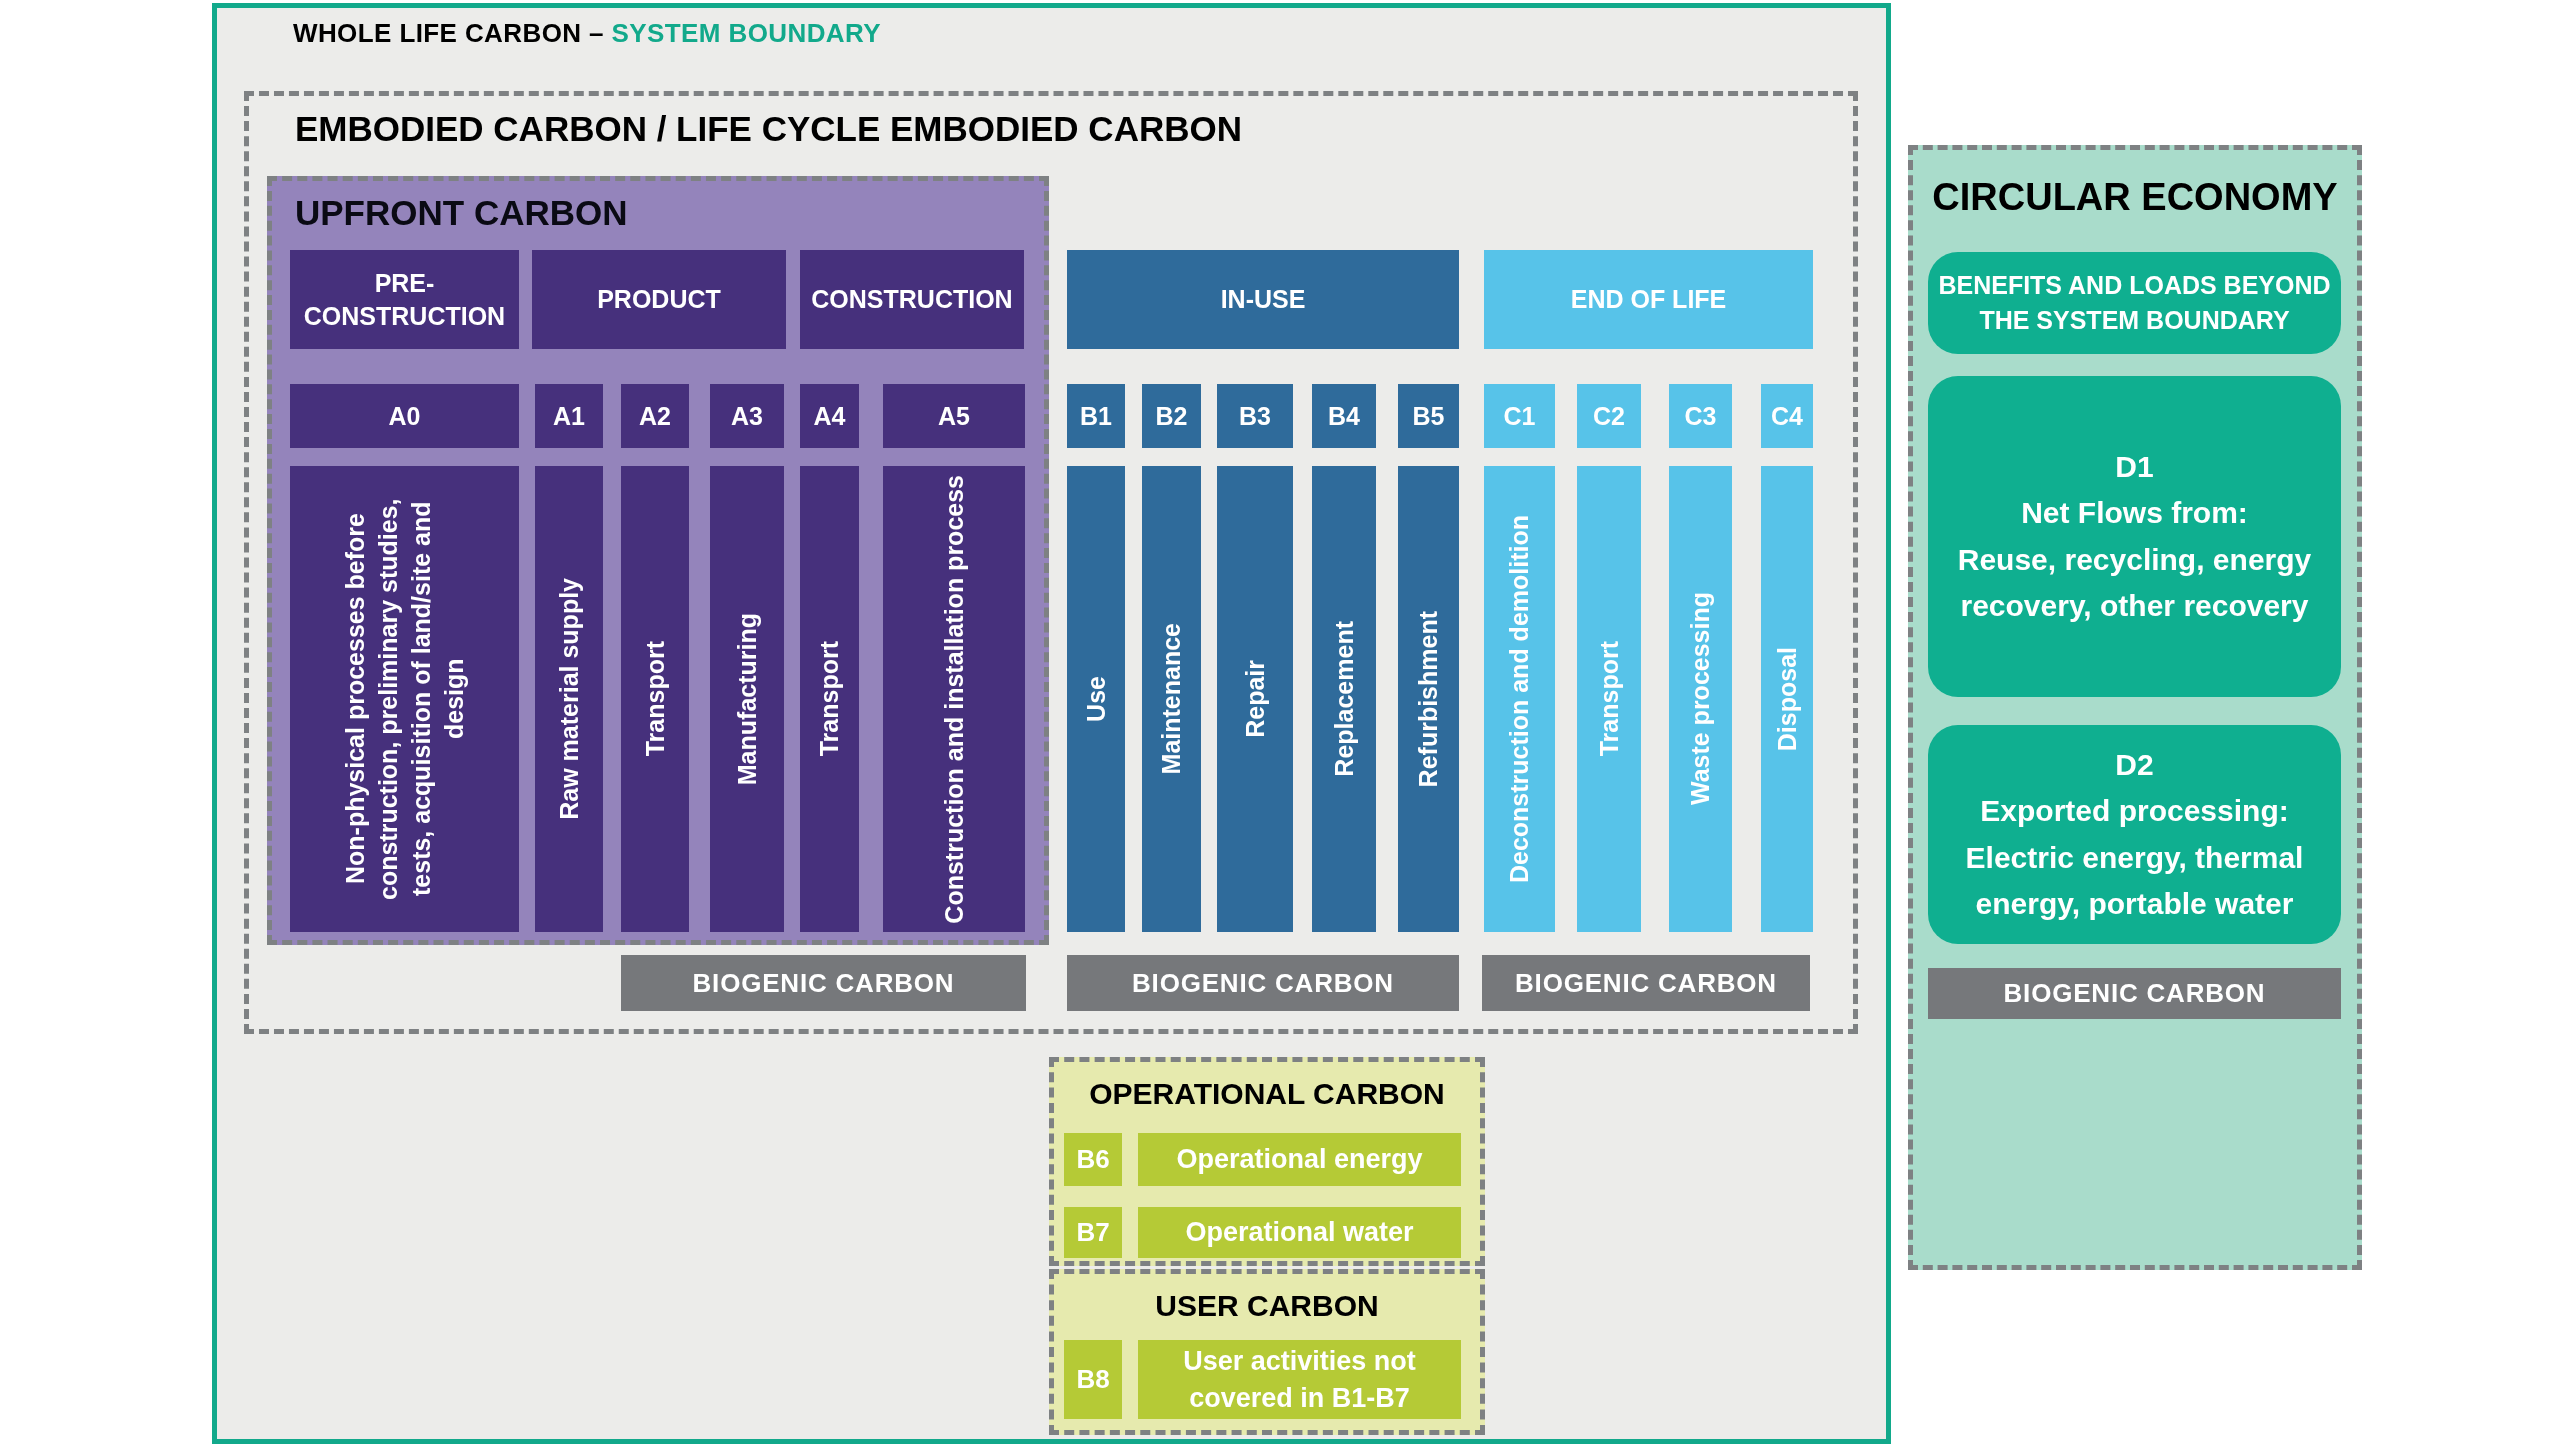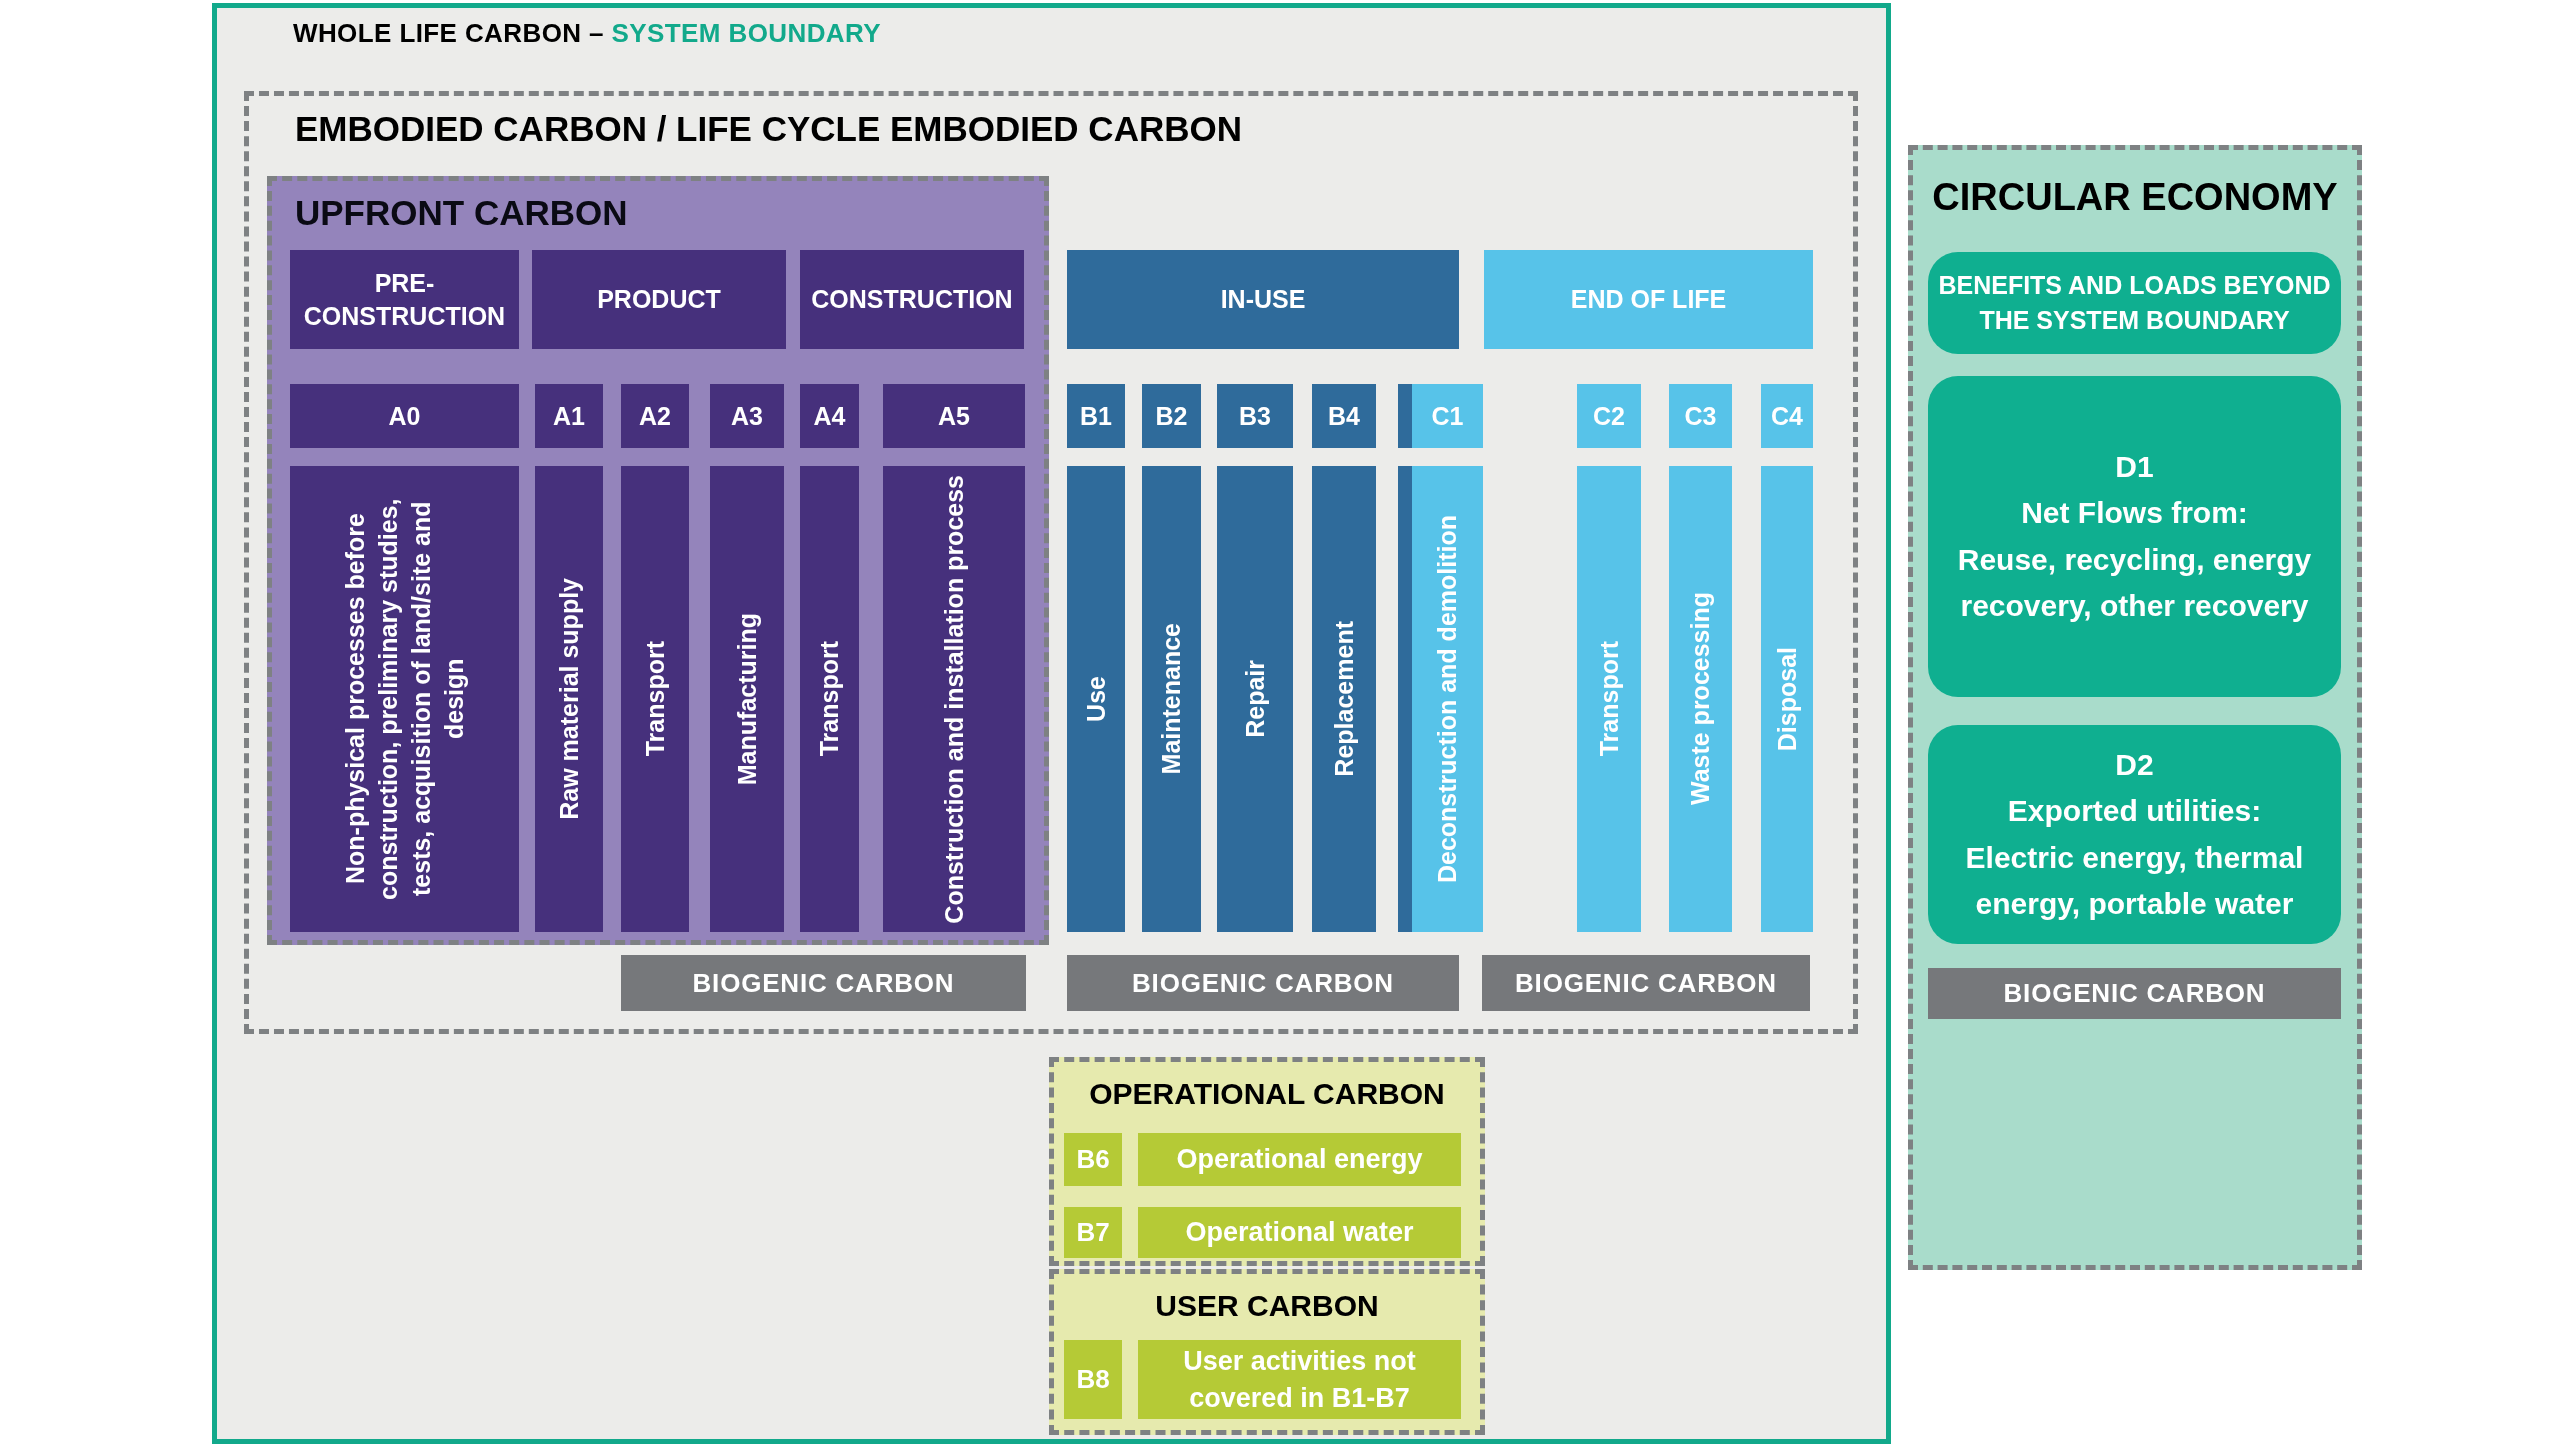--- a/index.html
+++ b/index.html
@@ -159,21 +159,21 @@
         <span class="vtext">Replacement</span>
       </div>
   </div>
   <div class="stage blue" style="left:1398px;width:61px;">
     <div class="code">B5</div>
     <div class="vcol">
         <span class="vtext">Refurbishment</span>
       </div>
   </div>
 
-  <div class="stage lblue" style="left:1412px;width:71px;">
+  <div class="stage lblue" style="left:1484px;width:71px;">
     <div class="code">C1</div>
     <div class="vcol">
         <span class="vtext">Deconstruction and demolition</span>
       </div>
   </div>
   <div class="stage lblue" style="left:1577px;width:64px;">
     <div class="code">C2</div>
     <div class="vcol">
         <span class="vtext">Transport</span>
       </div>
@@ -216,21 +216,21 @@
       <div>THE SYSTEM BOUNDARY</div>
     </div>
     <div class="circ-box d1">
       <div>D1</div>
       <div>Net Flows from:</div>
       <div>Reuse, recycling, energy</div>
       <div>recovery, other recovery</div>
     </div>
     <div class="circ-box d2">
       <div>D2</div>
-      <div>Exported utilities:</div>
+      <div>Exported processing:</div>
       <div>Electric energy, thermal</div>
       <div>energy, portable water</div>
     </div>
     <div class="circ-bio">BIOGENIC CARBON</div>
   </div>
 
 </div>
 
 
 </body></html>

